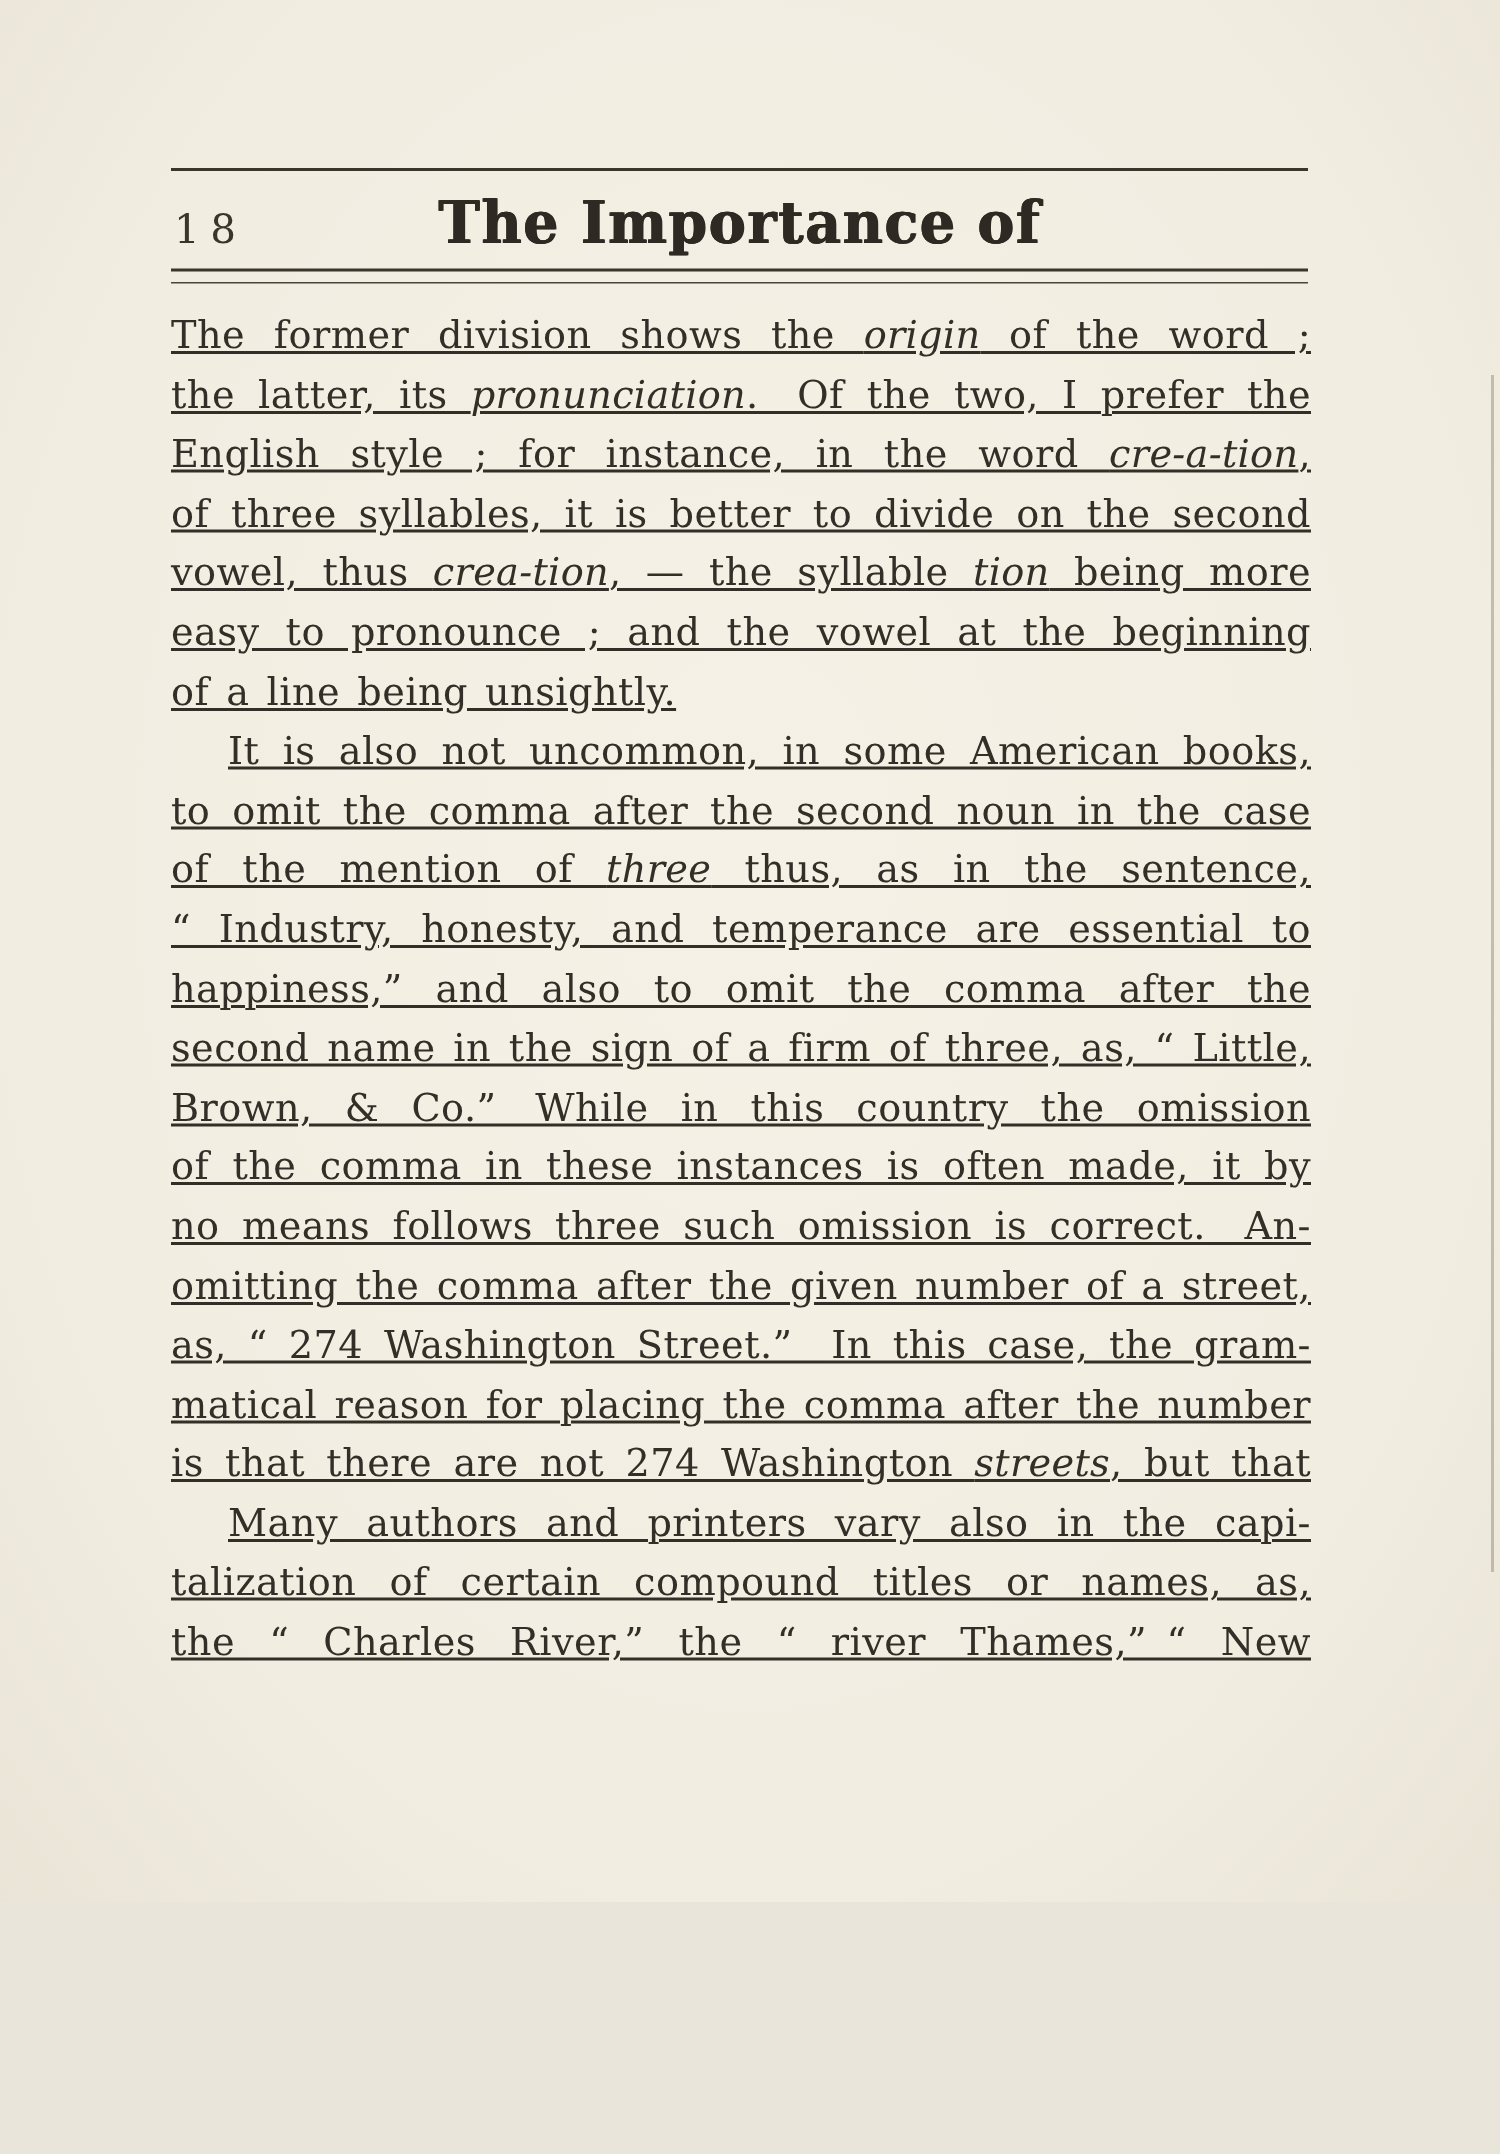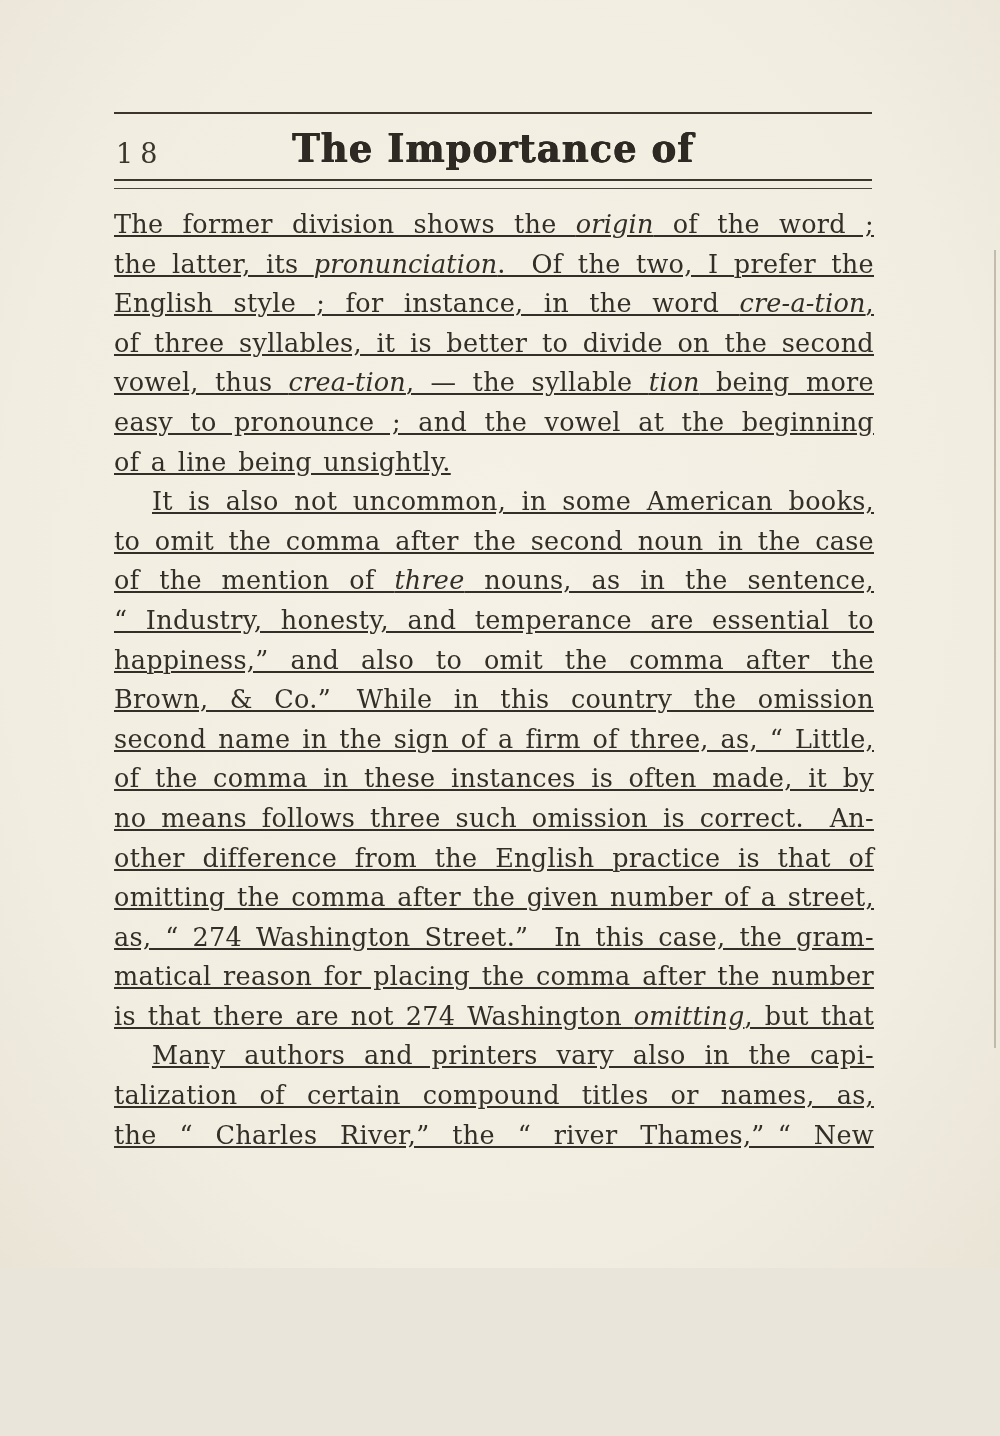--- a/index.html
+++ b/index.html
@@ -90,32 +90,31 @@
         <div class="line"><span>the latter, its </span><span class="it">pronunciation</span><span>. Of the two, I prefer the</span></div>
         <div class="line"><span>English style ; for instance, in the word </span><span class="it">cre-a-tion</span><span>,</span></div>
         <div class="line"><span>of three syllables, it is better to divide on the second</span></div>
         <div class="line"><span>vowel, thus </span><span class="it">crea-tion</span><span>, — the syllable </span><span class="it">tion</span><span> being more</span></div>
         <div class="line"><span>easy to pronounce ; and the vowel at the beginning</span></div>
         <div class="line last"><span>of a line being unsightly.</span></div>
       </div>
       <div class="paragraph">
         <div class="line indent"><span>It is also not uncommon, in some American books,</span></div>
         <div class="line"><span>to omit the comma after the second noun in the case</span></div>
-        <div class="line"><span>of the mention of </span><span class="it">three</span><span> nouns, as in the sentence,</span></div>
+        <div class="line"><span>of the mention of </span><span class="it">three</span><span> thus, as in the sentence,</span></div>
         <div class="line"><span>“ Industry, honesty, and temperance are essential to</span></div>
         <div class="line"><span>happiness,” and also to omit the comma after the</span></div>
+        <div class="line"><span>second name in the sign of a firm of three, as, “ Little,</span></div>
         <div class="line"><span>Brown, &amp; Co.” While in this country the omission</span></div>
-        <div class="line"><span>second name in the sign of a firm of three, as, “ Little,</span></div>
         <div class="line"><span>of the comma in these instances is often made, it by</span></div>
         <div class="line"><span>no means follows three such omission is correct. An-</span></div>
-        <div class="line"><span>other difference from the English practice is that of</span></div>
         <div class="line"><span>omitting the comma after the given number of a street,</span></div>
         <div class="line"><span>as, “ 274 Washington Street.” In this case, the gram-</span></div>
         <div class="line"><span>matical reason for placing the comma after the number</span></div>
-        <div class="line"><span>is that there are not 274 Washington </span><span class="it">omitting</span><span>, but that</span></div>
+        <div class="line"><span>is that there are not 274 Washington </span><span class="it">streets</span><span>, but that</span></div>
       </div>
       <div class="paragraph">
         <div class="line indent"><span>Many authors and printers vary also in the capi-</span></div>
         <div class="line"><span>talization of certain compound titles or names, as,</span></div>
         <div class="line"><span>the “ Charles River,” the “ river Thames,” “ New</span></div>
       </div>
     </div>
 
   <div class="edge-line"></div>
   <div class="speck"></div>

